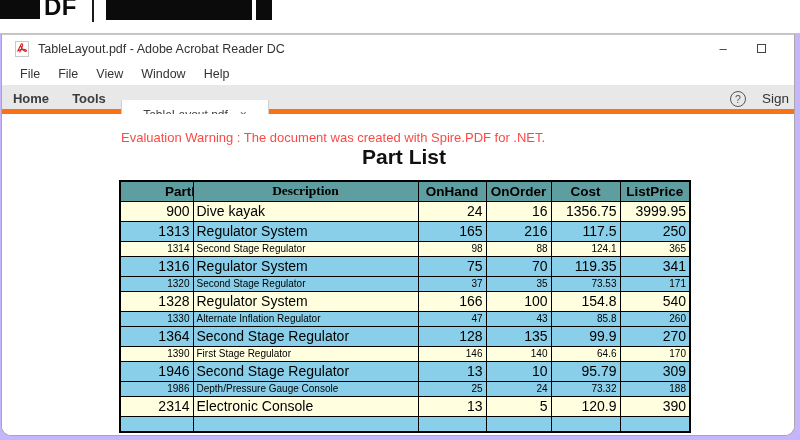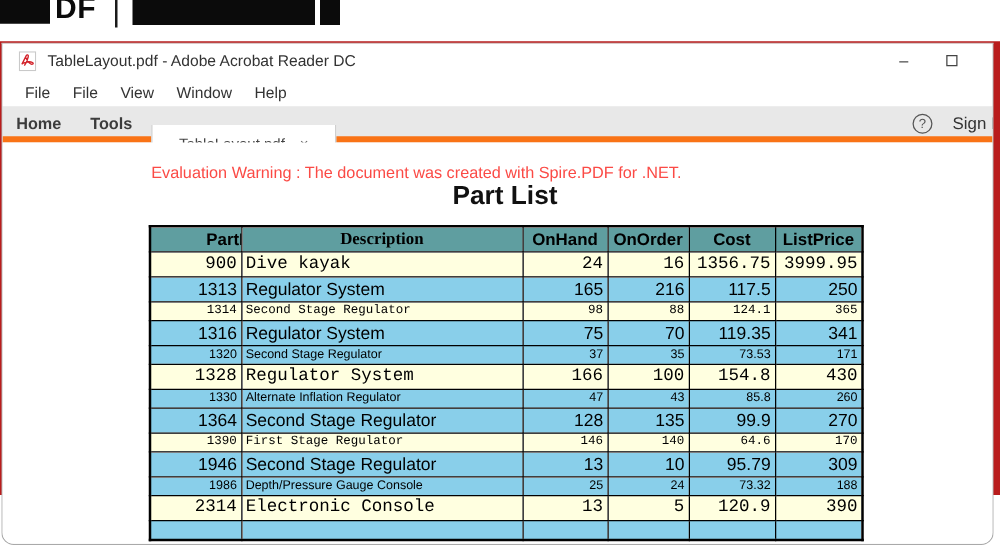--- a/index.html
+++ b/index.html
@@ -1,18 +1,18 @@
 <!DOCTYPE html>
 <html style="--header-bg: #5f9ea0; --row-blue: #89cfea; --row-cream: #ffffe0; --warning: #fb4a45;"><head>
 <meta charset="utf-8">
 <style>
   * { margin:0; padding:0; box-sizing:border-box; }
   html,body { width:800px; height:440px; background:#fff; overflow:hidden;
               font-family:"Liberation Sans", sans-serif; }
-  .stage { position:relative; width:800px; height:396px; background:#b91c1c; }
+  .stage { position:relative; width:800px; height:440px; background:#c4b5fd; }
 
   
   .banner { position:absolute; left:0; top:0; width:800px; height:33px; background:#fff; overflow:hidden; }
   .banner-blob1 { position:absolute; left:0; top:0; width:40px; height:19px; background:#0b0b0b; }
   .banner-frag { position:absolute; left:44px; top:-5px; font-size:24px; line-height:24px;
                  font-weight:bold; color:#0b0b0b; letter-spacing:0.5px; }
   .banner-divider { position:absolute; left:92px; top:0; width:2px; height:22px; background:#1a1a1a; }
   .banner-blob2 { position:absolute; left:106px; top:0; width:146px; height:20px; background:#0b0b0b; }
   .banner-blob3 { position:absolute; left:256px; top:0; width:16px; height:20px; background:#0b0b0b; }
 
@@ -56,21 +56,21 @@
 
   table.parttable { position:absolute; left:117px; top:66px; width:570px;
                     border-collapse:collapse; border:2px solid #000; table-layout:fixed; }
   .parttable th, .parttable td { border:1px solid #000; overflow:hidden; white-space:nowrap;
                                  vertical-align:middle; color:#000; }
   .parttable th { height:20px; background:var(--header-bg,#5f9ea0); font-weight:bold;
                   font-size:13.5px; text-align:center; }
   tr.row-large td { height:20px; font-size:14px; }
   tr.row-small td { height:15px; font-size:10px; }
   tr.row-partial td { height:16px; }
-  tr.bg-cream td { background:var(--row-cream,#ffffe0);font-family:Liberation Mono, monospace; }
+  tr.bg-cream td { background:var(--row-cream,#ffffe0); }
   tr.bg-blue td { background:var(--row-blue,#89cfea); }
   td.al-r { text-align:right; padding-right:3px; }
   td.al-l { text-align:left; padding-left:3px; }
 </style>
 </head>
 <body>
 
 <div class="stage">
 
   <div class="banner">
@@ -167,21 +167,21 @@
               <td class="al-r">35</td>
               <td class="al-r">73.53</td>
               <td class="al-r">171</td>
             </tr>
             <tr class="row-large bg-cream">
               <td class="al-r">1328</td>
               <td class="al-l">Regulator System</td>
               <td class="al-r">166</td>
               <td class="al-r">100</td>
               <td class="al-r">154.8</td>
-              <td class="al-r">430</td>
+              <td class="al-r">540</td>
             </tr>
             <tr class="row-small bg-blue">
               <td class="al-r">1330</td>
               <td class="al-l">Alternate Inflation Regulator</td>
               <td class="al-r">47</td>
               <td class="al-r">43</td>
               <td class="al-r">85.8</td>
               <td class="al-r">260</td>
             </tr>
             <tr class="row-large bg-blue">

